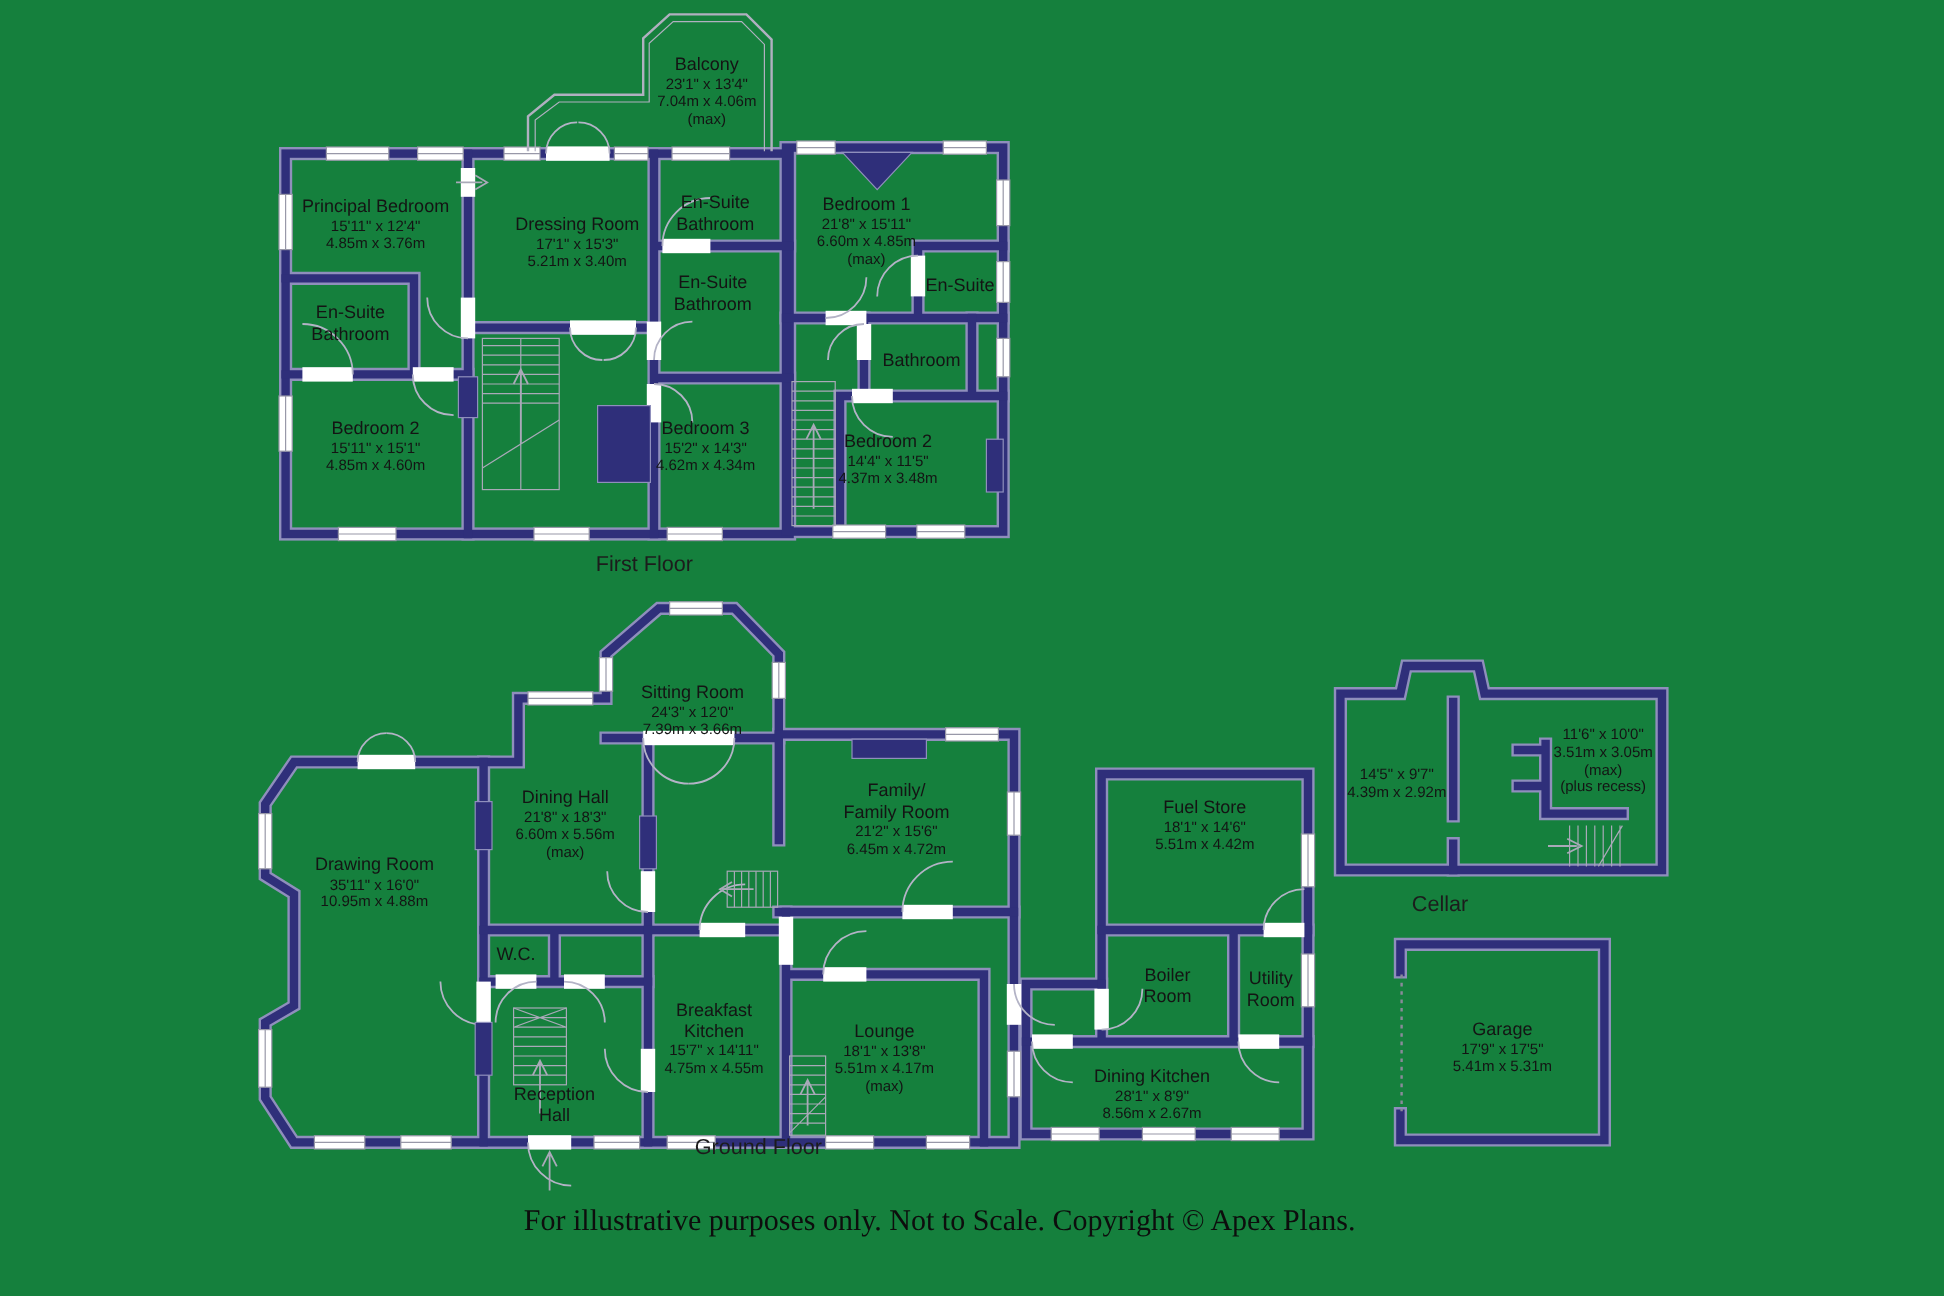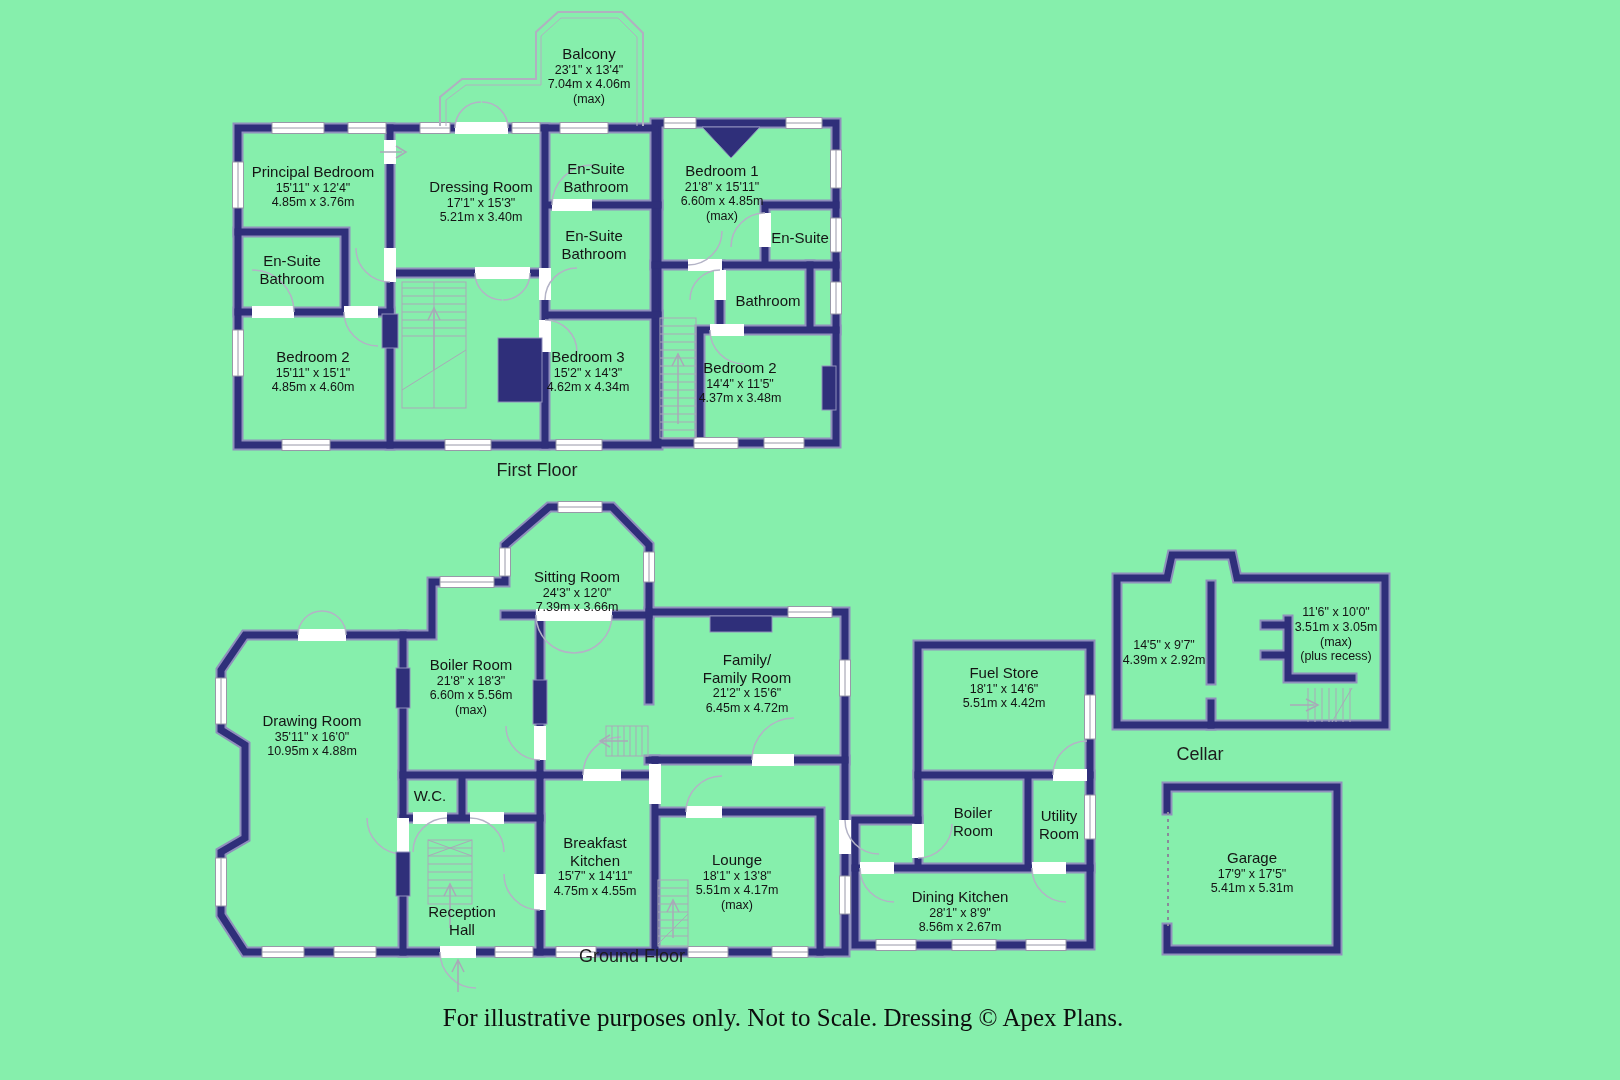--- a/index.html
+++ b/index.html
@@ -1,16 +1,16 @@
 <!DOCTYPE html>
 <html><head>
 <meta charset="utf-8">
 <style>
   html,body{margin:0;padding:0;background:#fff;}
-  .stage{position:relative;width:1620px;height:1080px;background:#86efac;overflow:hidden;
+  .stage{position:relative;width:1620px;height:1080px;background:#15803d;overflow:hidden;
          font-family:"Liberation Sans",sans-serif;color:#141414;}
   .plan-svg{position:absolute;left:0;top:0;}
   .room-label{position:absolute;transform:translate(-50%,-50%);text-align:center;
               line-height:1.18;white-space:nowrap;color:#141414;}
   .rn{font-size:15px;}
   .rd{font-size:12.5px;}
   .floor-label{position:absolute;transform:translate(-50%,-50%);font-size:18px;color:#1c1c1c;text-align:right;}
   .footer-line{position:absolute;left:0;width:1566px;text-align:center;
                font-family:"Liberation Serif",serif;font-size:25px;color:#0d0d0d;}
   .f1{top:972px;} .f2{top:1004px;}
@@ -309,21 +309,21 @@
   <div class="rd">4.37m x 3.48m</div>
 </div>
 <div class="floor-label" style="left:537px;top:470px">First Floor</div>
 
 <div class="room-label" style="left:577px;top:592px">
   <div class="rn">Sitting Room</div>
   <div class="rd">24'3" x 12'0"</div>
   <div class="rd">7.39m x 3.66m</div>
 </div>
 <div class="room-label" style="left:471px;top:687px">
-  <div class="rn">Boiler Room</div>
+  <div class="rn">Dining Hall</div>
   <div class="rd">21'8" x 18'3"</div>
   <div class="rd">6.60m x 5.56m</div>
   <div class="rd">(max)</div>
 </div>
 <div class="room-label" style="left:747px;top:683px">
   <div class="rn">Family/</div>
   <div class="rn">Family Room</div>
   <div class="rd">21'2" x 15'6"</div>
   <div class="rd">6.45m x 4.72m</div>
 </div>
@@ -382,15 +382,15 @@
   <div class="rd">(plus recess)</div>
 </div>
 <div class="floor-label" style="left:1200px;top:754px">Cellar</div>
 
 <div class="room-label" style="left:1252px;top:873px">
   <div class="rn">Garage</div>
   <div class="rd">17'9" x 17'5"</div>
   <div class="rd">5.41m x 5.31m</div>
 </div>
 
-<div class="footer-line f2">For illustrative purposes only. Not to Scale. Dressing © Apex Plans.</div>
+<div class="footer-line f2">For illustrative purposes only. Not to Scale. Copyright © Apex Plans.</div>
 
 </div>
 
 </body></html>

